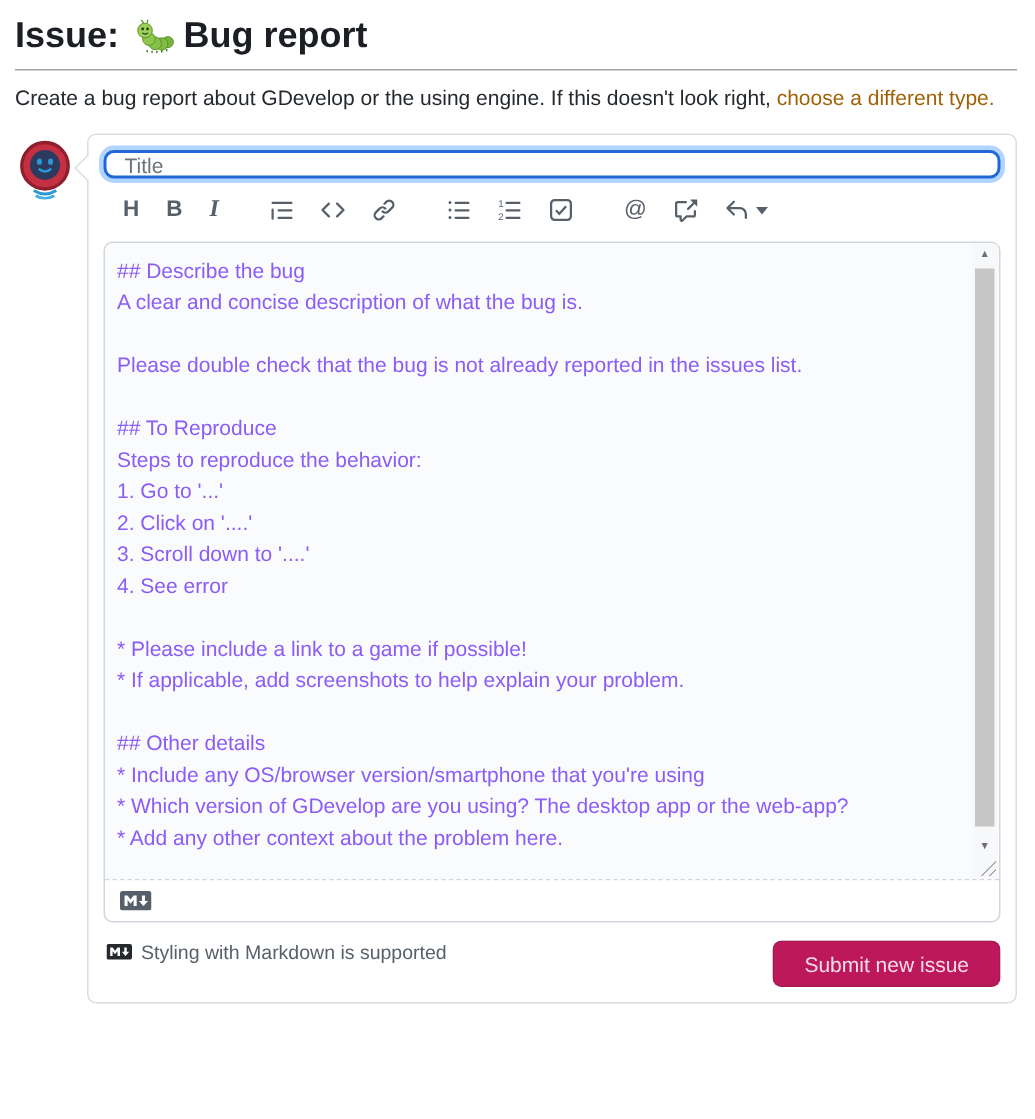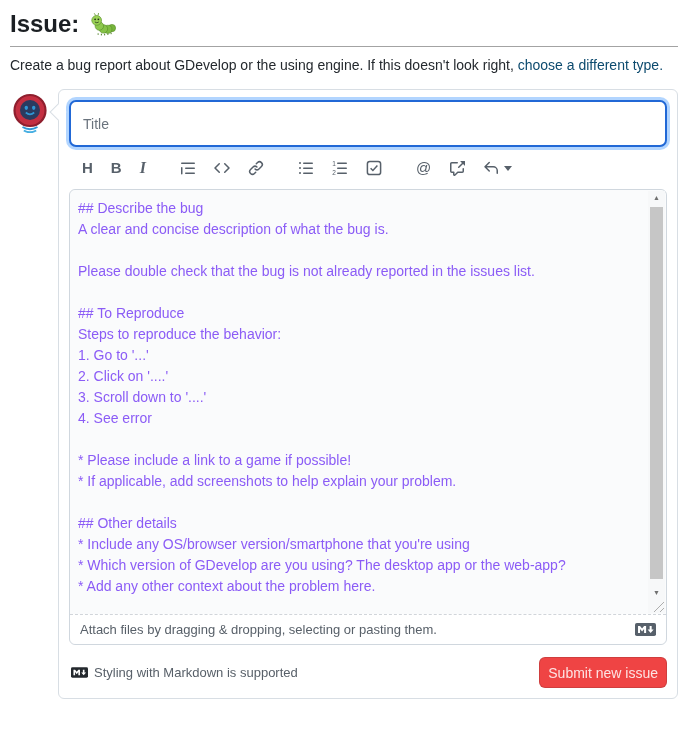--- a/index.html
+++ b/index.html
@@ -14,40 +14,40 @@
 
   
   .issue-title {
     display: flex; align-items: center; gap: 5px;
     font-size: 24px; font-weight: 700; color: #1b1f23;
     margin: 2px 0 0 0; padding-bottom: 8px;
     border-bottom: 1px solid #a3a3a3;
   }
   .issue-title .emoji-svg { margin: 0 1px 0 6px; }
   .intro { margin: 10px 0 16px 0; font-size: 14px; color: #24292e; }
-  .intro a { color: #0c4a6e; text-decoration: none; cursor: pointer; }
+  .intro a { color: #a16207; text-decoration: none; cursor: pointer; }
 
   
   .main-row { display: flex; align-items: flex-start; }
   .avatar { width: 40px; height: 40px; margin-top: 4px; flex: none; cursor: pointer; }
 
   .composer {
     flex: 1; position: relative; margin-left: 8px;
     border: 1px solid #d8dee4; border-radius: 6px;
     background: #fff; padding: 10px;
   }
   .bubble-caret {
     position: absolute; left: -7px; top: 16px; width: 12px; height: 12px;
     background: #fff; border-left: 1px solid #d8dee4; border-bottom: 1px solid #d8dee4;
     transform: rotate(45deg);
   }
 
   
   .title-input {
-    width: 100%; height: 47px; padding: 0 12px;
+    width: 100%; height: 19px; padding: 0 12px;
     font-family: inherit; font-size: 14px; color: #24292e;
     background: #fff; border: 2px solid #2168d6; border-radius: 7px;
     outline: none; box-shadow: 0 0 0 3px rgba(33, 136, 255, 0.35);
   }
   .title-input::placeholder { color: #6a737d; }
 
   
   .tabs { display: flex; margin: 14px 0 0 10px; border-bottom: 1px solid #d1d5da; }
   .tab {
     padding: 10px 16px; font-size: 14px; color: #586069; background: transparent;
@@ -106,27 +106,27 @@
   .attach-bar {
     display: flex; align-items: center; justify-content: space-between;
     border-top: 1px dashed #d1d5da; padding: 7px 10px;
     background: #fff; border-radius: 0 0 6px 6px;
     color: #586069; font-size: 13px; cursor: pointer;
   }
   .md-badge { color: #57606a; display: flex; }
   .md-badge.dark { color: #24292e; }
 
   
-  .footer-row { display: flex; align-items: center; justify-content: space-between; margin-top: 12px; padding-left: 2px; }
+  .footer-row { display: flex; align-items: flex-start; justify-content: space-between; margin-top: 12px; padding-left: 2px; }
   .md-note { display: flex; align-items: center; gap: 6px; color: #586069; font-size: 13px; }
   .md-note a { color: #586069; text-decoration: none; cursor: pointer; }
   .submit-btn {
-    background: #ef4444; color: rgba(255,255,255,0.85);
+    background: #be185d; color: rgba(255,255,255,0.85);
     border: 1px solid rgba(27,31,35,0.15); border-radius: 6px;
-    font-family: inherit; font-size: 14px; padding: 6px 8px; height: 31px;
+    font-family: inherit; font-size: 14px; padding: 6px 20px; height: 31px;
     cursor: not-allowed;
   }
 </style>
 </head>
 <body>
 
 <div class="page">
 
   <h1 class="issue-title">
     <span>Issue:</span>
@@ -135,20 +135,21 @@
       <circle cx="27" cy="19" r="4.5" fill="#77b53c" stroke="#5a8f2a" stroke-width="0.8"></circle>
       <circle cx="22" cy="20.5" r="5" fill="#7fbd41" stroke="#5a8f2a" stroke-width="0.8"></circle>
       <circle cx="16.5" cy="20" r="5.2" fill="#86c247" stroke="#5a8f2a" stroke-width="0.8"></circle>
       <circle cx="11.5" cy="16.5" r="5.2" fill="#8dc84d" stroke="#5a8f2a" stroke-width="0.8"></circle>
       <circle cx="8.2" cy="9.5" r="6" fill="#9ad155" stroke="#5a8f2a" stroke-width="0.8"></circle>
       <circle cx="6.3" cy="8.2" r="1.1" fill="#243018"></circle>
       <circle cx="10.3" cy="8.2" r="1.1" fill="#243018"></circle>
       <path d="M6 11.5 q2.4 2 4.8 0" stroke="#243018" stroke-width="0.9" fill="none"></path>
       <path d="M10 25.5v1.8 M14 26v2 M18 26v2 M22 25.5v2 M26 24.5v2" stroke="#4a7a22" stroke-width="1.2"></path>
     </svg>
+    <span>Bug report</span>
   </h1>
 
   <p class="intro">
     <span>Create a bug report about GDevelop or the using engine. If this doesn't look right, </span><a href="#">choose a different type.</a>
   </p>
 
   <div class="main-row">
 
     <svg class="avatar" viewBox="0 0 40 40" aria-hidden="true">
       <circle cx="20" cy="17.5" r="15.5" fill="#c42f41"></circle>
@@ -256,21 +257,20 @@
 * Add any other context about the problem here.</textarea>
 
         <div class="vscroll">
           <div class="sb-arrow sb-up">▲</div>
           <div class="sb-thumb"></div>
           <div class="sb-arrow sb-down">▼</div>
           <div class="resize-grip"></div>
         </div>
 
         <div class="attach-bar">
-          <span>Attach files by dragging &amp; dropping, selecting or pasting them.</span>
           <span class="md-badge">
             <svg width="21" height="13" viewBox="0 0 208 128" aria-hidden="true">
                 <rect width="208" height="128" rx="18" fill="currentColor"></rect>
                 <path fill="#fff" d="M30 98V30h20l20 25 20-25h20v68H90V59L70 84 50 59v39zm125 0-30-33h20V30h20v35h20z"></path>
               </svg>
           </span>
         </div>
       </div>
 
       <div class="footer-row">

